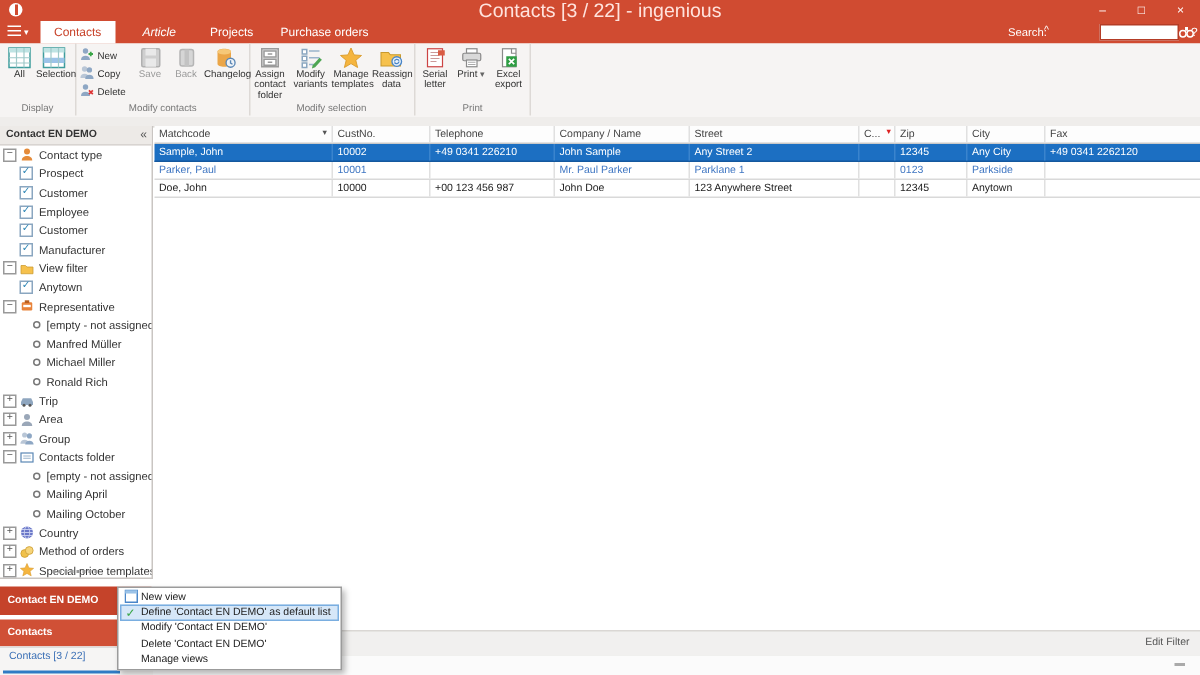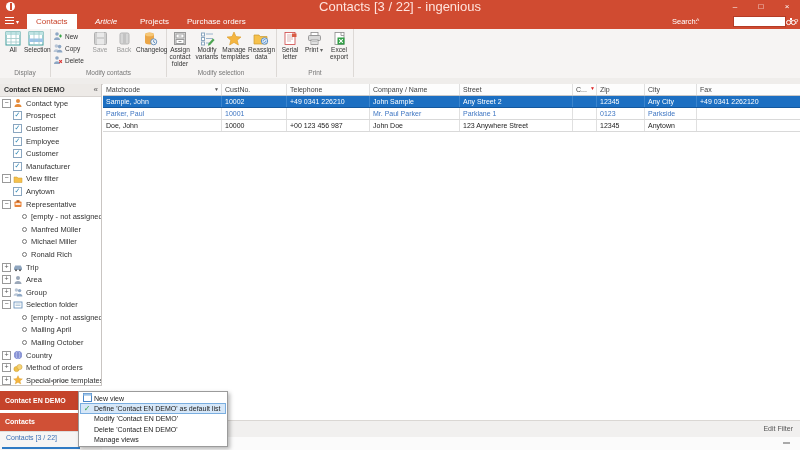--- a/index.html
+++ b/index.html
@@ -378,21 +378,21 @@
           </svg>
         <span>Group</span>
         </div>
 
       <div class="trow">
           <span class="tg open"></span>
         <svg width="10" height="10" viewBox="0 0 10 10">
             <rect x="1" y="2" width="8" height="6" fill="#fff" stroke="#5b87b5" stroke-width="0.8"></rect>
             <path d="M2.5 4h5M2.5 5.5h5" stroke="#9ab4cc" stroke-width="0.7"></path>
           </svg>
-        <span>Selection folder</span>
+        <span>Contacts folder</span>
         </div>
 
       <div class="trow">
           <span class="ind2"></span>
           <span class="bu"></span>
           <span>[empty - not assigned]</span>
         </div>
       <div class="trow">
           <span class="ind2"></span>
           <span class="bu"></span>

